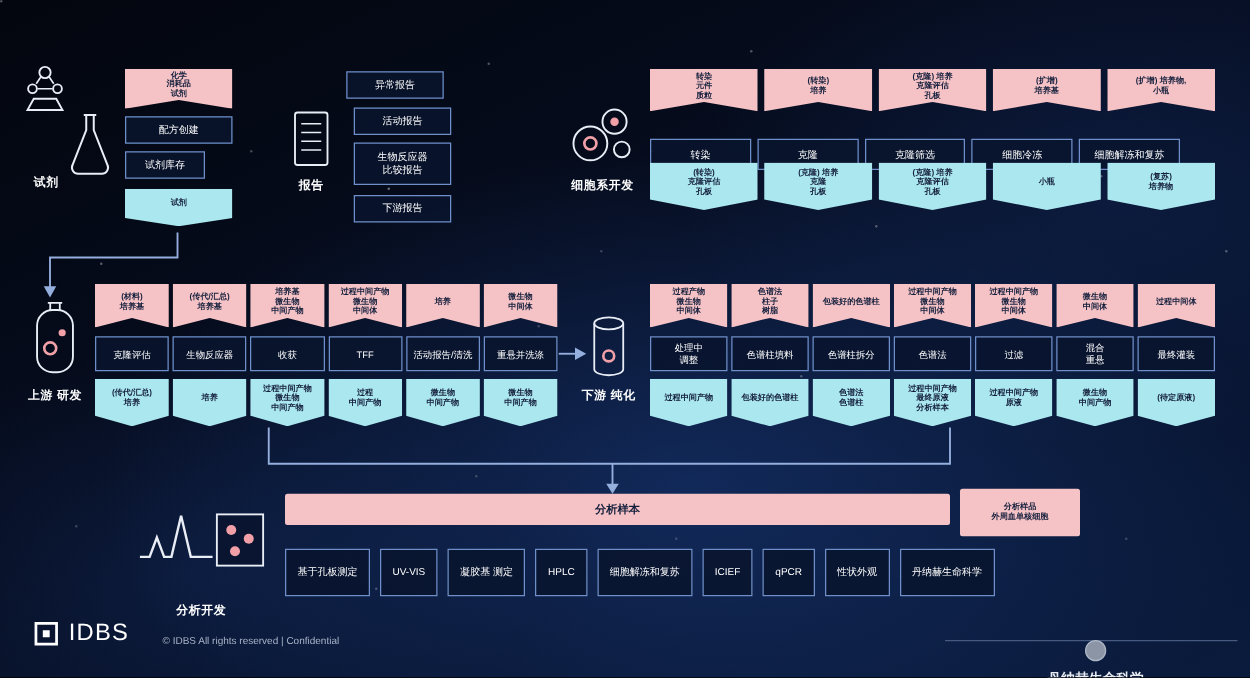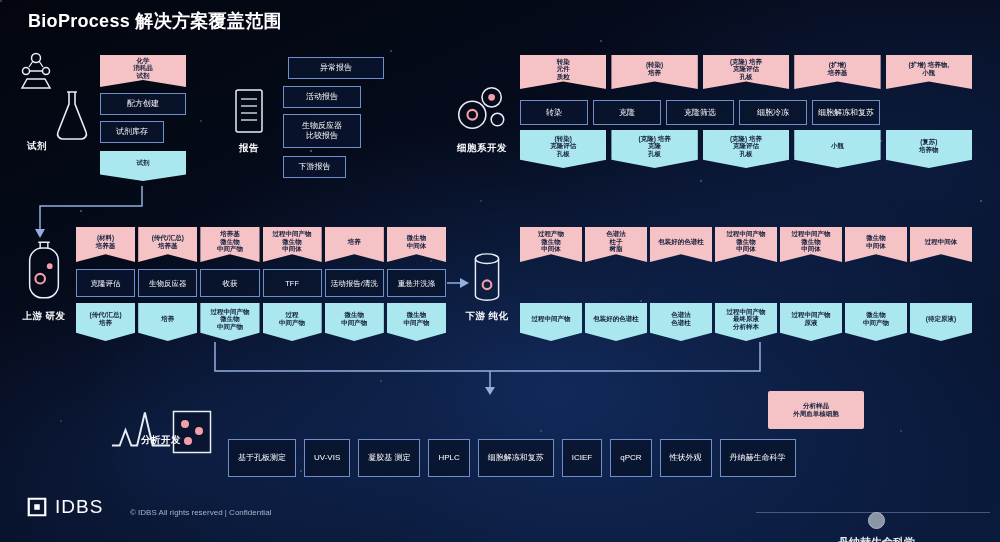--- a/index.html
+++ b/index.html
@@ -89,24 +89,20 @@
       <polyline points="215,342 215,371 760,371 760,342"></polyline>
       <line x1="490" y1="371" x2="490" y2="388"></line>
     </g>
     <g fill="#94aedd" stroke="none">
       <polygon points="35,229 45,229 40,238"></polygon>
       <polygon points="460,278 460,288 469,283"></polygon>
       <polygon points="485,387 495,387 490,395"></polygon>
     </g>
   </svg>
 
-  <div class="title">
-    <span>BioProcess</span>
-    <span>解决方案覆盖范围</span>
-  </div>
 
   <div class="abs" style="left:12px;top:50px">
     <svg width="48" height="42" viewBox="0 0 48 42">
       <path d="M10 38h28l-5-9H15z" fill="none" stroke="#e8edf6" stroke-width="1.5"></path>
       <circle cx="24" cy="8" r="4.5" fill="none" stroke="#e8edf6" stroke-width="1.5"></circle>
       <circle cx="14" cy="21" r="3.5" fill="none" stroke="#e8edf6" stroke-width="1.5"></circle>
       <circle cx="34" cy="21" r="3.5" fill="none" stroke="#e8edf6" stroke-width="1.5"></circle>
       <path d="M21 11l-4 6M27 11l4 6M18 21h12" stroke="#e8edf6" stroke-width="1.3" fill="none"></path>
     </svg>
   </div>
@@ -130,25 +126,25 @@
       <g stroke="#e8edf6" stroke-width="1.3">
         <line x1="7" y1="11" x2="23" y2="11"></line>
         <line x1="7" y1="18" x2="23" y2="18"></line>
         <line x1="7" y1="25" x2="23" y2="25"></line>
         <line x1="7" y1="32" x2="23" y2="32"></line>
       </g>
     </svg>
   </div>
   <div class="label" style="left:224px;top:142px;width:50px">报告</div>
 
-  <div class="dark abs" style="left:288px;top:57px;width:96px;height:22px">异常报告</div>
+  <div class="dark abs" style="left:277px;top:57px;width:78px;height:22px">异常报告</div>
   <div class="dark abs" style="left:283px;top:86px;width:78px;height:22px">活动报告</div>
   <div class="dark abs" style="left:283px;top:114px;width:78px;height:34px">生物反应器
 比较报告</div>
-  <div class="dark abs" style="left:283px;top:156px;width:63px;height:22px">下游报告</div>
+  <div class="dark abs" style="left:283px;top:156px;width:78px;height:22px">下游报告</div>
 
   <div class="abs" style="left:452px;top:78px">
     <svg width="58" height="58" viewBox="0 0 60 60">
       <circle cx="21" cy="38" r="14" fill="none" stroke="#e8edf6" stroke-width="1.6"></circle>
       <circle cx="21" cy="38" r="5" fill="none" stroke="#f2a0a8" stroke-width="2.2"></circle>
       <circle cx="41" cy="20" r="10" fill="none" stroke="#e8edf6" stroke-width="1.6"></circle>
       <circle cx="41" cy="20" r="3.5" fill="#f2a0a8"></circle>
       <circle cx="47" cy="43" r="6.5" fill="none" stroke="#e8edf6" stroke-width="1.6"></circle>
     </svg>
   </div>
@@ -161,21 +157,21 @@
     <div class="pink">(转染)
 培养</div>
     <div class="pink">(克隆) 培养
 克隆评估
 孔板</div>
     <div class="pink">(扩增)
 培养基</div>
     <div class="pink">(扩增) 培养物,
 小瓶</div>
   </div>
-  <div class="row" style="left:520px;top:100px;width:360px;height:25px;gap:5px">
+  <div class="row" style="left:520px;top:111px;width:424px;height:25px;gap:5px">
     <div class="dark">转染</div>
     <div class="dark">克隆</div>
     <div class="dark">克隆筛选</div>
     <div class="dark">细胞冷冻</div>
     <div class="dark">细胞解冻和复苏</div>
   </div>
   <div class="row" style="left:520px;top:130px;width:452px;height:38px;gap:5px">
     <div class="cyan">(转染)
 克隆评估
 孔板</div>
@@ -258,20 +254,31 @@
     <div class="pink">过程中间产物
 微生物
 中间体</div>
     <div class="pink">过程中间产物
 微生物
 中间体</div>
     <div class="pink">微生物
 中间体</div>
     <div class="pink">过程中间体</div>
   </div>
+  <div class="row gap3" style="left:520px;top:269px;width:452px;height:28px">
+    <div class="dark" style="font-size:7.5px">处理中
+调整</div>
+    <div class="dark" style="font-size:7.5px">色谱柱填料</div>
+    <div class="dark" style="font-size:7.5px">色谱柱拆分</div>
+    <div class="dark" style="font-size:7.5px">色谱法</div>
+    <div class="dark" style="font-size:7.5px">过滤</div>
+    <div class="dark" style="font-size:7.5px">混合
+重悬</div>
+    <div class="dark" style="font-size:7.5px">最终灌装</div>
+  </div>
   <div class="row gap3" style="left:520px;top:303px;width:452px;height:38px">
     <div class="cyan">过程中间产物</div>
     <div class="cyan">包装好的色谱柱</div>
     <div class="cyan">色谱法
 色谱柱</div>
     <div class="cyan">过程中间产物
 最终原液
 分析样本</div>
     <div class="cyan">过程中间产物
 原液</div>
@@ -286,22 +293,23 @@
     </svg>
   </div>
   <div class="abs" style="left:172px;top:410px">
     <svg width="40" height="44" viewBox="0 0 40 44">
       <rect x="1.5" y="1.5" width="37" height="41" fill="rgba(9,20,46,.85)" stroke="#e8edf6" stroke-width="1.5"></rect>
       <circle cx="13" cy="14" r="4" fill="#f2a0a8"></circle>
       <circle cx="27" cy="21" r="4" fill="#f2a0a8"></circle>
       <circle cx="16" cy="31" r="4" fill="#f2a0a8"></circle>
     </svg>
   </div>
-  <div class="label" style="left:126px;top:434px;width:70px">分析开发</div>
-
+  <div class="label" style="left:126px;top:482px;width:70px">分析开发</div>
+
+  <div class="pinkbar" style="left:228px;top:395px;width:532px;height:25px">分析样本</div>
   <div class="pinkbox" style="left:768px;top:391px;width:96px;height:38px">分析样品
 外周血单核细胞</div>
 
   <div class="assays">
     <div class="dark">基于孔板测定</div>
     <div class="dark">UV-VIS</div>
     <div class="dark">凝胶基 测定</div>
     <div class="dark">HPLC</div>
     <div class="dark">细胞解冻和复苏</div>
     <div class="dark">ICIEF</div>

